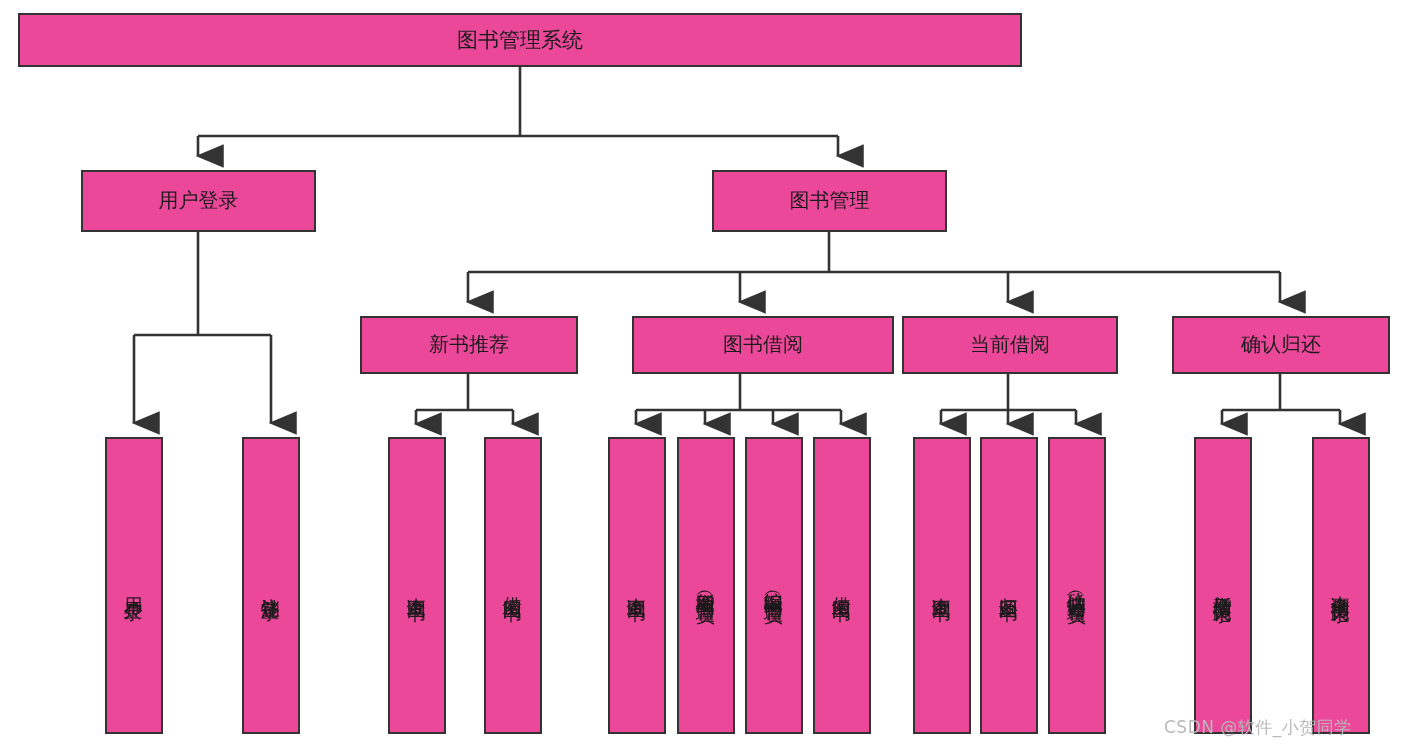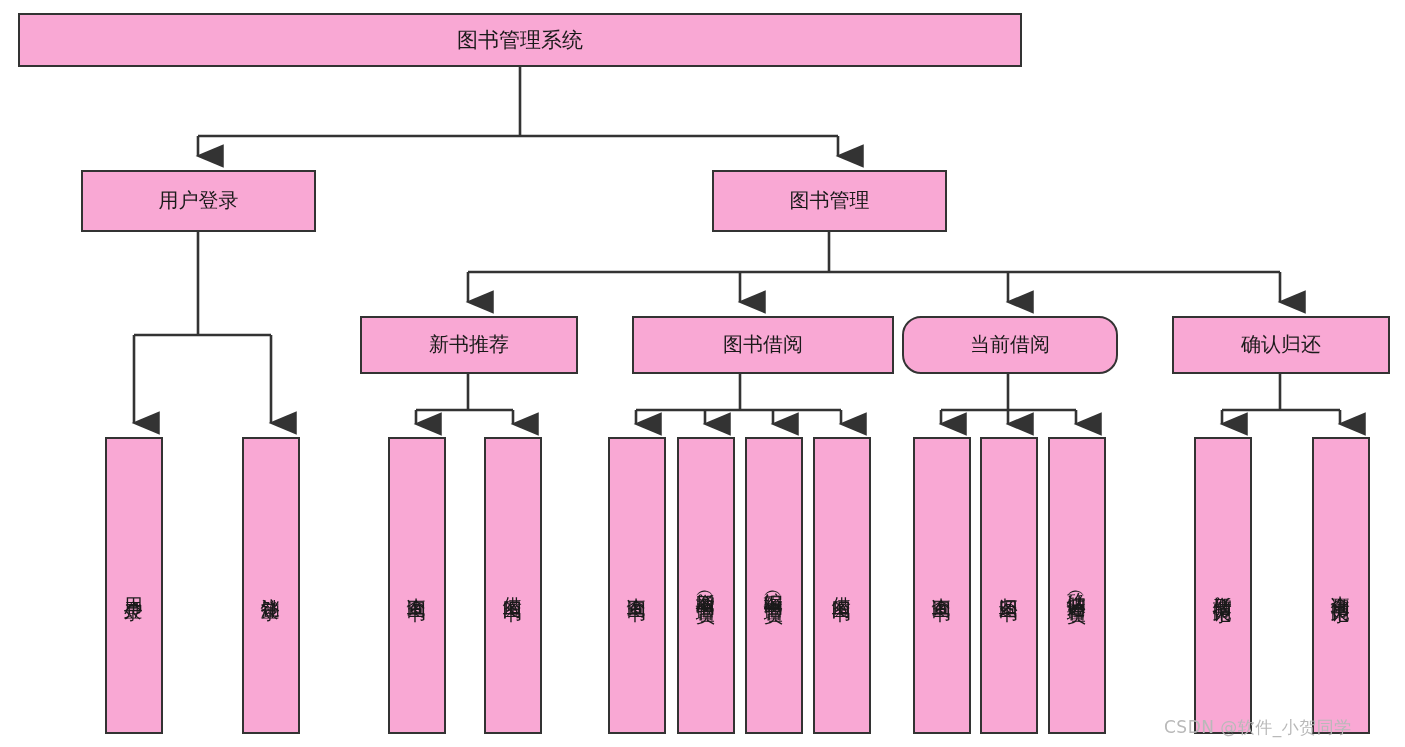--- a/index.html
+++ b/index.html
@@ -21,21 +21,21 @@
     left: 0;
     top: 0;
     width: 1405px;
     height: 747px;
     pointer-events: none;
   }
   .node {
     position: absolute;
     box-sizing: border-box;
     border: 2px solid #333333;
-    background: #f9a8d4;
+    background: #ec4899;
     display: flex;
     align-items: center;
     justify-content: center;
     color: #1a1a1a;
     line-height: 1.18;
     text-align: center;
   }
   .node.root {
     font-size: 21px;
   }
@@ -123,21 +123,21 @@
     </g>
   </svg>
 
   <div class="node root" style="left:18px; top:13px; width:1004px; height:54px;">图书管理系统</div>
 
   <div class="node lvl2" style="left:81px; top:170px; width:235px; height:62px;">用户登录</div>
   <div class="node lvl3" style="left:360px; top:316px; width:218px; height:58px;">新书推荐</div>
 
   <div class="node lvl2" style="left:712px; top:170px; width:235px; height:62px;">图书管理</div>
   <div class="node lvl3" style="left:632px; top:316px; width:262px; height:58px;">图书借阅</div>
-  <div class="node lvl3" style="left:902px; top:316px; width:216px; height:58px;border-radius:19px;">当前借阅</div>
+  <div class="node lvl3" style="left:902px; top:316px; width:216px; height:58px;">当前借阅</div>
   <div class="node lvl3" style="left:1172px; top:316px; width:218px; height:58px;">确认归还</div>
 
   <div class="node leaf" style="left:105px; top:437px; width:58px; height:297px;">
     <span class="leaf-label">用户登录</span>
   </div>
   <div class="node leaf" style="left:242px; top:437px; width:58px; height:297px;">
     <span class="leaf-label">注销登录</span>
   </div>
 
   <div class="node leaf" style="left:388px; top:437px; width:58px; height:297px;">

